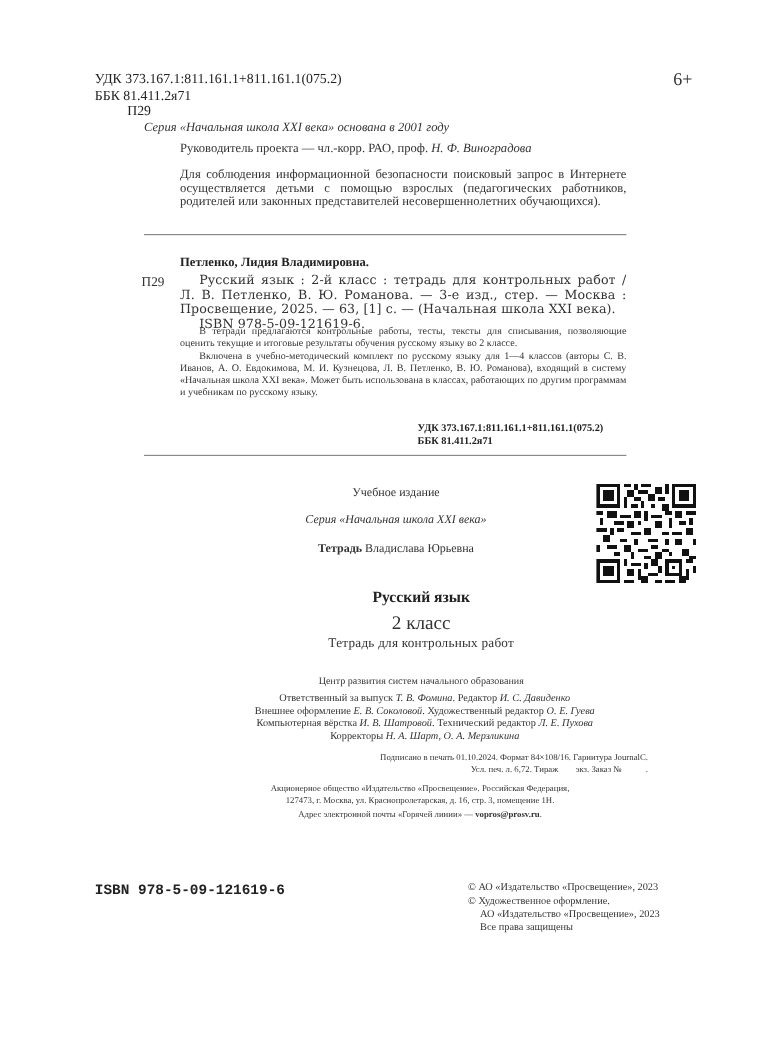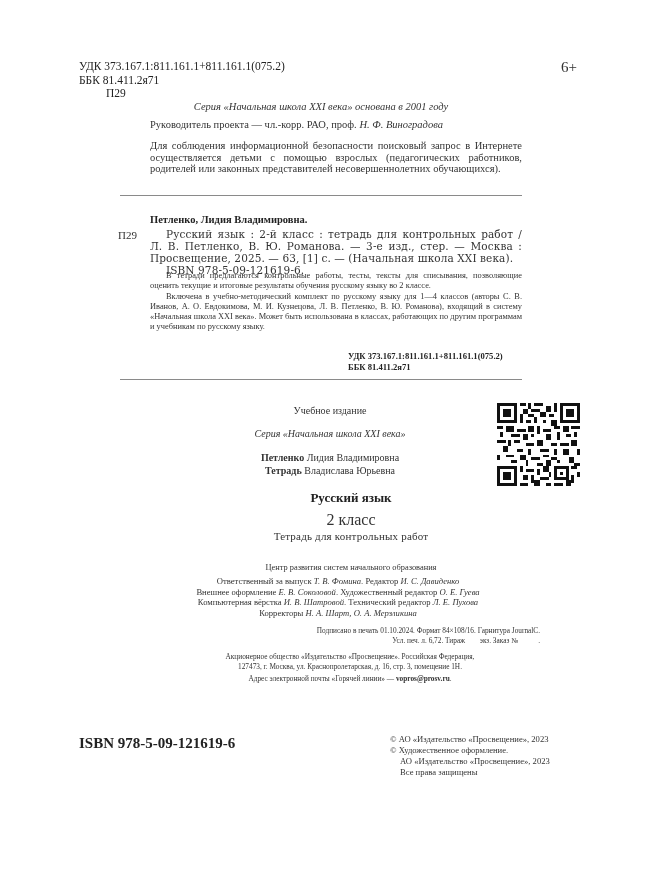--- a/index.html
+++ b/index.html
@@ -5,21 +5,21 @@
     html, body { margin: 0; padding: 0; background: #ffffff; }
     body {
       width: 650px; height: 869px; position: relative; overflow: hidden;
       font-family: "DejaVu Serif", "Liberation Serif", serif;
       color: #2a2a2a;
     }
     .abs { position: absolute; white-space: nowrap; }
     .udk-top { left: 79px; top: 60px; font-size: 11.5px; line-height: 13.5px; font-family: "Liberation Serif", serif; color: #222; }
     .udk-top .ind { padding-left: 27px; }
     .age { left: 561px; top: 59px; font-size: 15px; font-family: "Liberation Serif", serif; color: #333; }
-    .series-founded { left: 120px; width: 402px; top: 101px; text-align: center; font-style: italic; font-size: 10.5px; font-family: "Liberation Serif", serif; color: #333; }
+    .series-founded { left: 120px; width: 402px; top: 101px; text-align: left; font-style: italic; font-size: 10.5px; font-family: "Liberation Serif", serif; color: #333; }
     .leader { left: 150px; top: 119px; font-size: 10.5px; font-family: "Liberation Serif", serif; color: #333; text-align: right; }
     .leader i { font-style: italic; }
     .safety { left: 150px; top: 140px; width: 372px; white-space: normal; text-align: justify; font-size: 10.5px; line-height: 11.5px; font-family: "Liberation Serif", serif; color: #333; }
     .rule { position: absolute; left: 120px; width: 402px; height: 0; border-top: 1.5px solid #8a8a8a; }
     .entry-author { left: 150px; top: 214px; font-size: 10.5px; font-weight: bold; font-family: "Liberation Serif", serif; color: #222; }
     .entry-code { left: 118px; top: 229px; font-size: 11px; font-family: "Liberation Serif", serif; color: #333; }
     .entry-body { left: 150px; top: 228px; width: 372px; white-space: normal; font-size: 10.5px; line-height: 12px; font-family: "DejaVu Serif", serif; color: #333; letter-spacing: 0.1px; }
     .entry-body .j { text-align: justify; text-align-last: justify; display: block; }
     .entry-body .ind { text-indent: 16px; display: block; }
     .annot { left: 150px; top: 271px; width: 372px; white-space: normal; font-size: 8.4px; line-height: 10.3px; font-family: "Liberation Serif", serif; color: #333; text-align: justify; }
@@ -27,28 +27,28 @@
     .udk-bottom { left: 348px; top: 351px; font-size: 8.6px; line-height: 10.5px; font-weight: bold; font-family: "Liberation Serif", serif; color: #222; }
     .c-text { position: absolute; left: 120px; width: 402px; text-align: center; white-space: nowrap; font-family: "Liberation Serif", serif; color: #333; }
     .edu { top: 405px; font-size: 10px; left: 230px; width: 200px; }
     .series2 { top: 428px; font-size: 10px; font-style: italic; left: 230px; width: 200px; }
     .authors { top: 452px; font-size: 10px; line-height: 12.5px; left: 230px; width: 200px; }
     .authors b { font-weight: bold; }
     .title-main { top: 490px; font-size: 13px; font-weight: bold; color: #222; left: 190px; width: 322px; }
     .grade { top: 511px; font-size: 16px; left: 190px; width: 322px; }
     .subtitle { top: 530px; font-size: 11px; left: 190px; width: 322px; letter-spacing: 0.2px; }
     .center-dev { top: 563px; font-size: 8.4px; left: 190px; width: 322px; }
-    .credits { top: 576px; font-size: 8.6px; line-height: 10.5px; left: 148px; width: 380px; }
+    .credits { top: 576px; font-size: 8.6px; line-height: 10.5px; left: 164px; width: 380px; }
     .credits i { font-style: italic; }
     .print { top: 626px; font-size: 7.3px; line-height: 9.8px; left: 160px; width: 380px; text-align: right; }
     .publisher { top: 652px; font-size: 7.3px; line-height: 9.8px; left: 160px; width: 380px; }
     .hotline { top: 674px; font-size: 7.3px; left: 160px; width: 380px; }
     .hotline b { font-weight: bold; }
     .qr { position: absolute; left: 497px; top: 403px; width: 83px; height: 83px; }
-    .isbn { left: 79px; top: 735px; font-size: 15px; font-weight: bold; font-family: Liberation Serif, serif; color: #222; }
+    .isbn { left: 79px; top: 735px; font-size: 12px; font-weight: bold; font-family: Liberation Mono, monospace; color: #222; }
     .copyright { left: 390px; top: 734px; font-size: 8.6px; line-height: 11px; font-family: "Liberation Serif", serif; color: #333; }
     .copyright .ind { padding-left: 10px; }
   </style>
 </head>
 <body>
 
 <div class="abs udk-top">
   <div>УДК 373.167.1:811.161.1+811.161.1(075.2)</div>
   <div>ББК 81.411.2я71</div>
   <div class="ind">П29</div>
@@ -81,21 +81,20 @@
 <div class="abs udk-bottom">
   <div>УДК 373.167.1:811.161.1+811.161.1(075.2)</div>
   <div>ББК 81.411.2я71</div>
 </div>
 
 <div class="rule" style="top:379px;"></div>
 
 <div class="c-text edu">Учебное издание</div>
 <div class="c-text series2">Серия «Начальная школа XXI века»</div>
 <div class="c-text authors">
-  <div><b>Петленко</b> <span>Лидия Владимировна</span></div>
   <div><b>Тетрадь</b> <span>Владислава Юрьевна</span></div>
 </div>
 
 <svg class="qr" viewBox="0 0 29 29" shape-rendering="crispEdges">
   <rect width="29" height="29" fill="#fff"></rect>
   <g fill="#111">
 
     <path d="M0 0h7v7H0zM1 1v5h5V1zM2 2h3v3H2z" fill-rule="evenodd"></path>
     <path d="M22 0h7v7h-7zM23 1v5h5V1zM24 2h3v3h-3z" fill-rule="evenodd"></path>
     <path d="M0 22h7v7H0zM1 23v5h5v-5zM2 24h3v3H2z" fill-rule="evenodd"></path>

